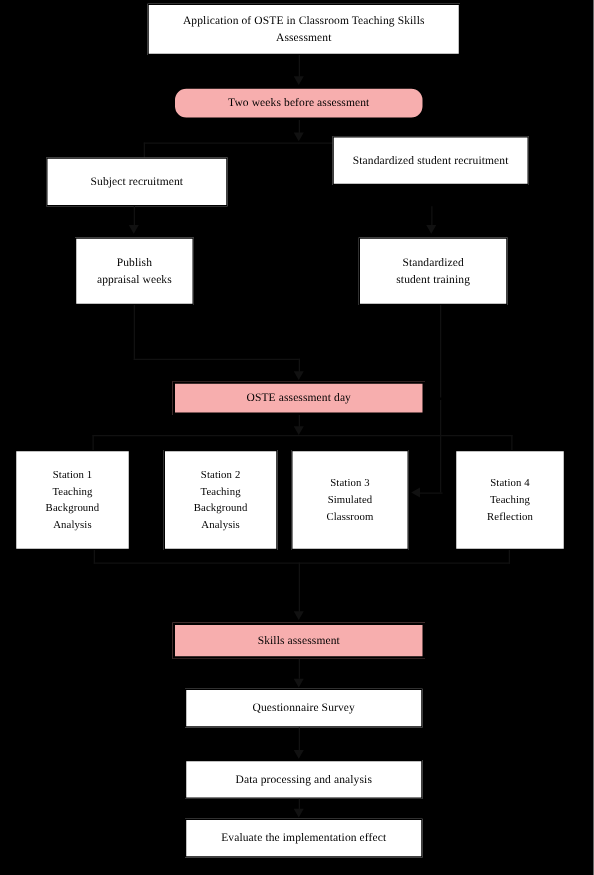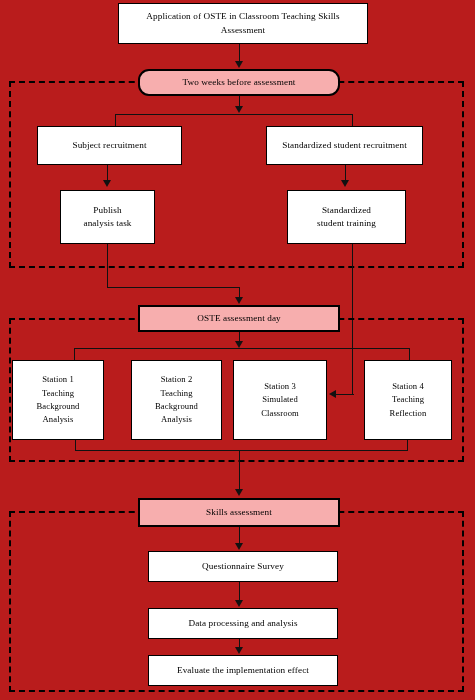--- a/index.html
+++ b/index.html
@@ -8,21 +8,21 @@
     padding: 0;
     background: #ffffff;
   }
   body {
     font-family: "Liberation Serif", "DejaVu Serif", serif;
   }
   #canvas {
     position: relative;
     width: 475px;
     height: 700px;
-    background: #b91c1c;
+    background: #000000;
     overflow: hidden;
   }
   
   .phase-box {
     position: absolute;
     border: 2px dashed #000000;
     box-sizing: border-box;
     background: transparent;
   }
   
@@ -109,24 +109,24 @@
 
   <div class="node" style="left:37px; top:126px; width:145px; height:39px;text-align:center;">
     <span class="node-text">Subject recruitment</span>
   </div>
 
   <div class="vline" style="left:107px; top:165px; height:16px;"></div>
   <div class="arrow-down" style="left:103px; top:180px;"></div>
 
   <div class="node" style="left:60px; top:190px; width:95px; height:54px;">
     <span class="node-text">Publish
-analysis task</span>
-  </div>
-
-  <div class="node" style="left:266px; top:126px; width:157px; height:39px;">
+appraisal weeks</span>
+  </div>
+
+  <div class="node" style="left:266px; top:109px; width:157px; height:39px;">
     <span class="node-text">Standardized student recruitment</span>
   </div>
 
   <div class="vline" style="left:345px; top:165px; height:16px;"></div>
   <div class="arrow-down" style="left:341px; top:180px;"></div>
 
   <div class="node" style="left:287px; top:190px; width:119px; height:54px;">
     <span class="node-text">Standardized
 student training</span>
   </div>

